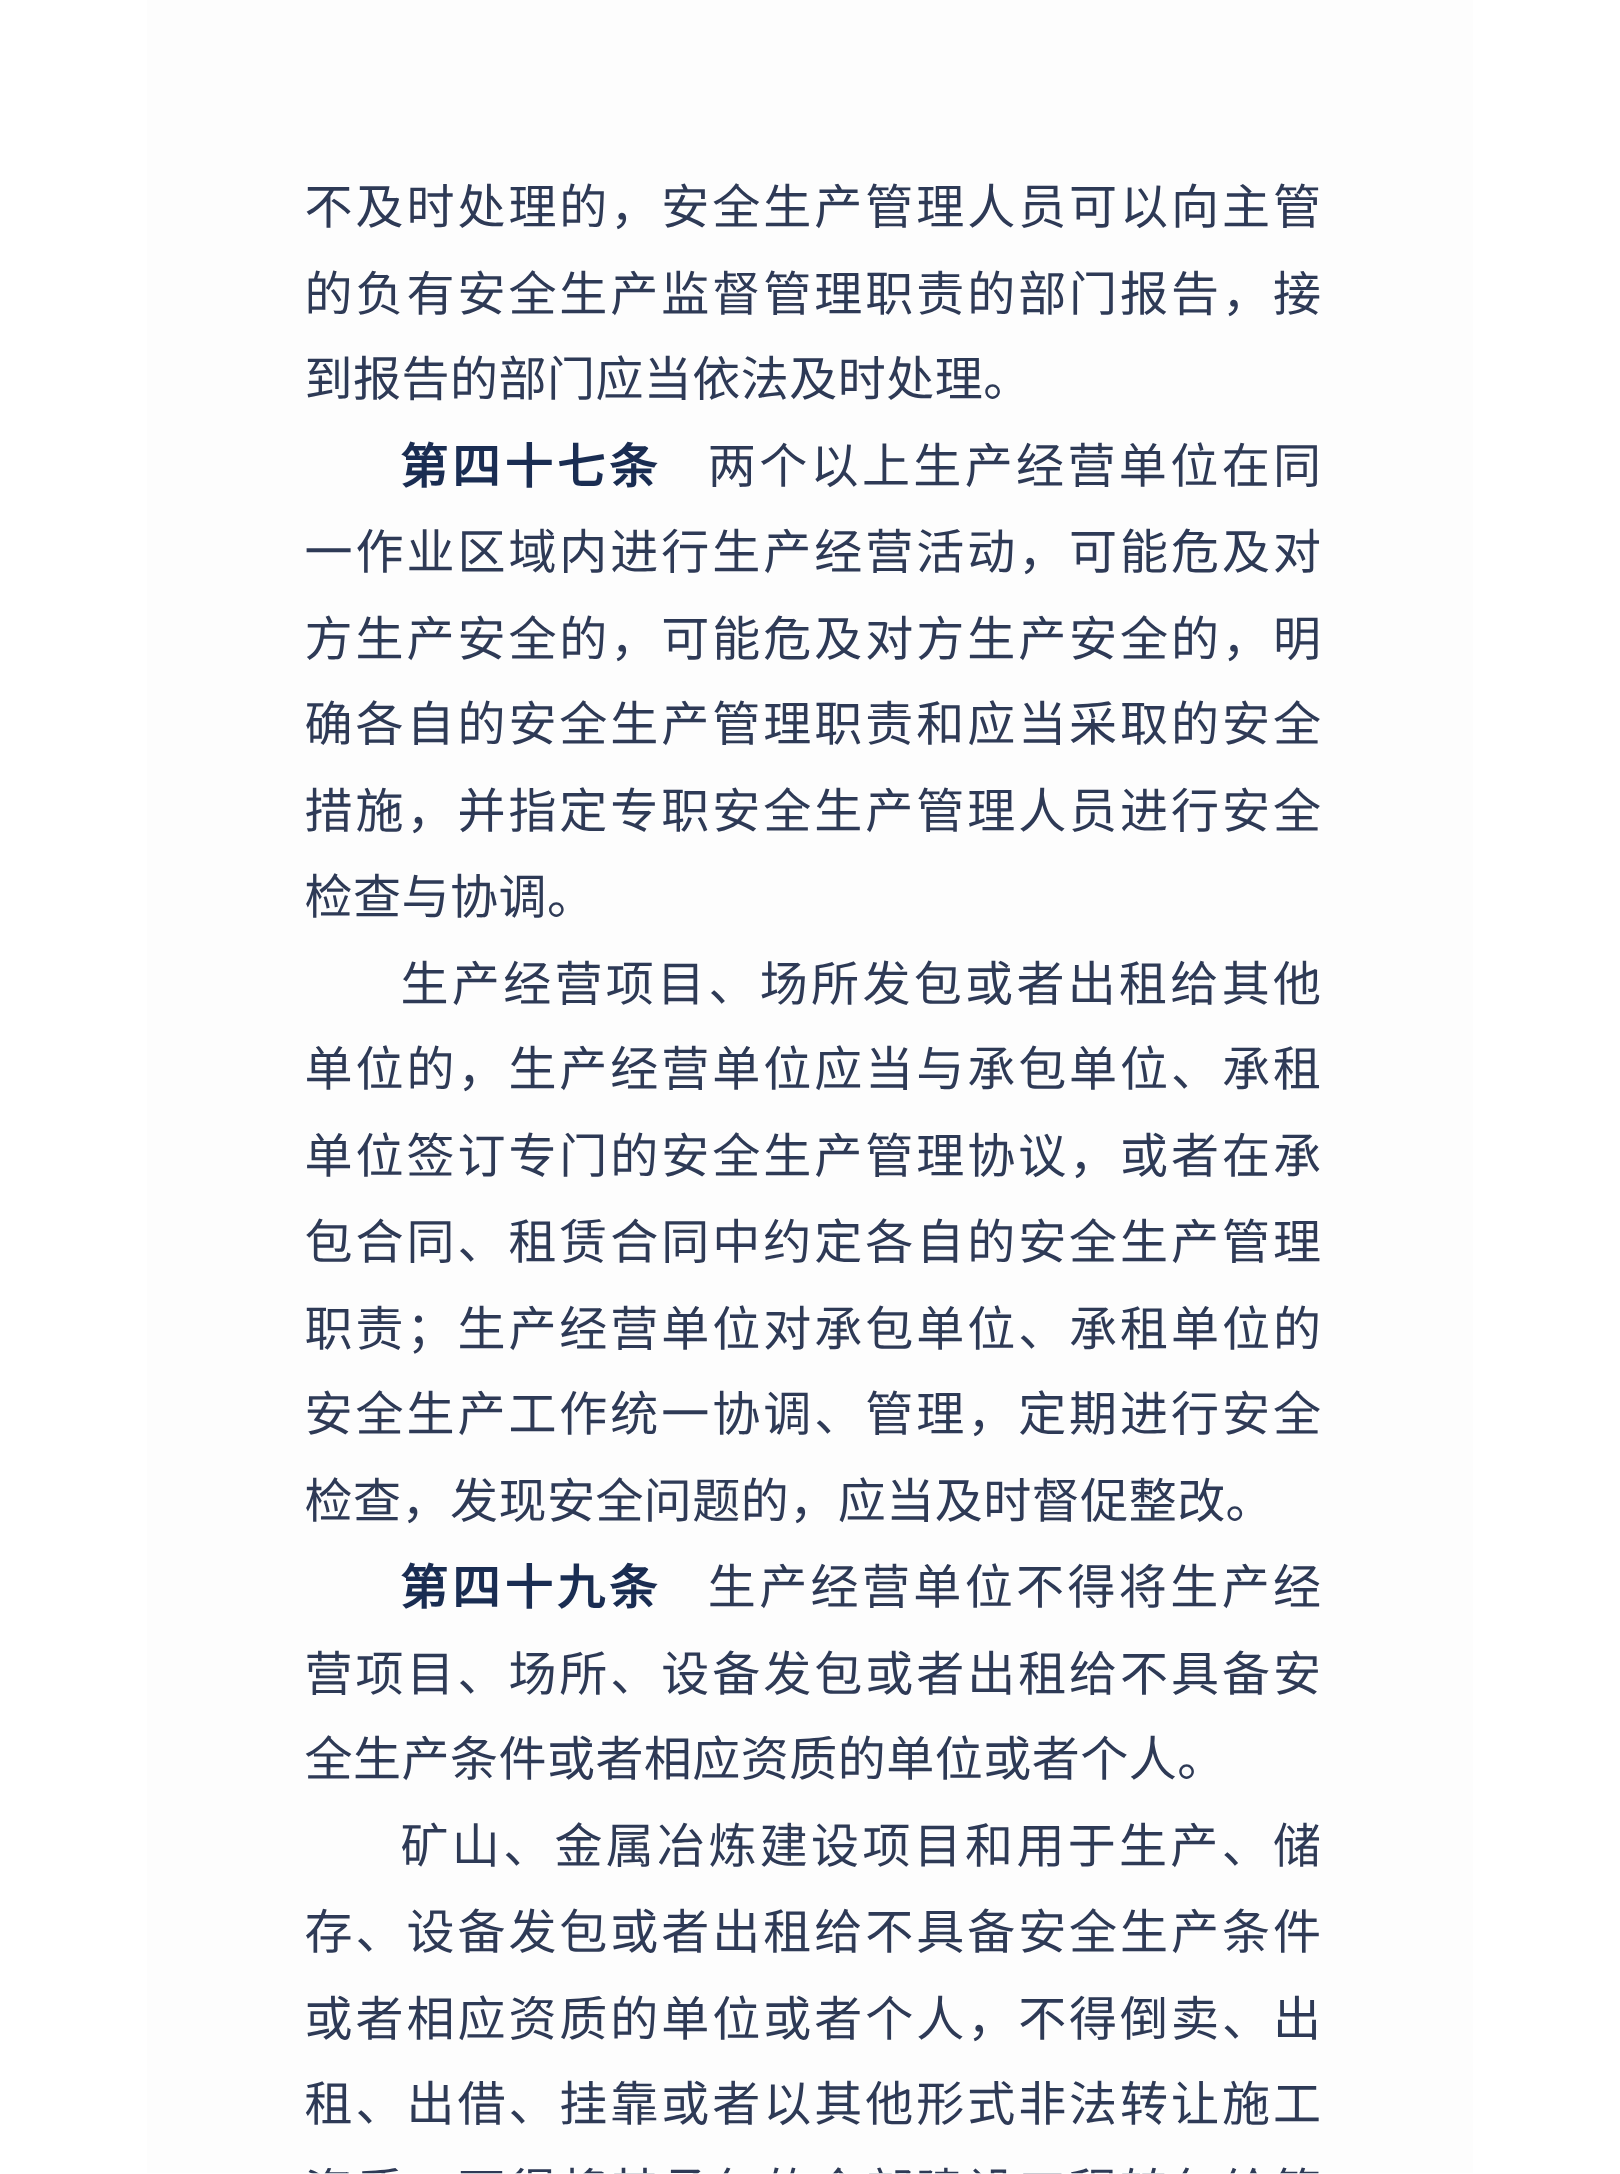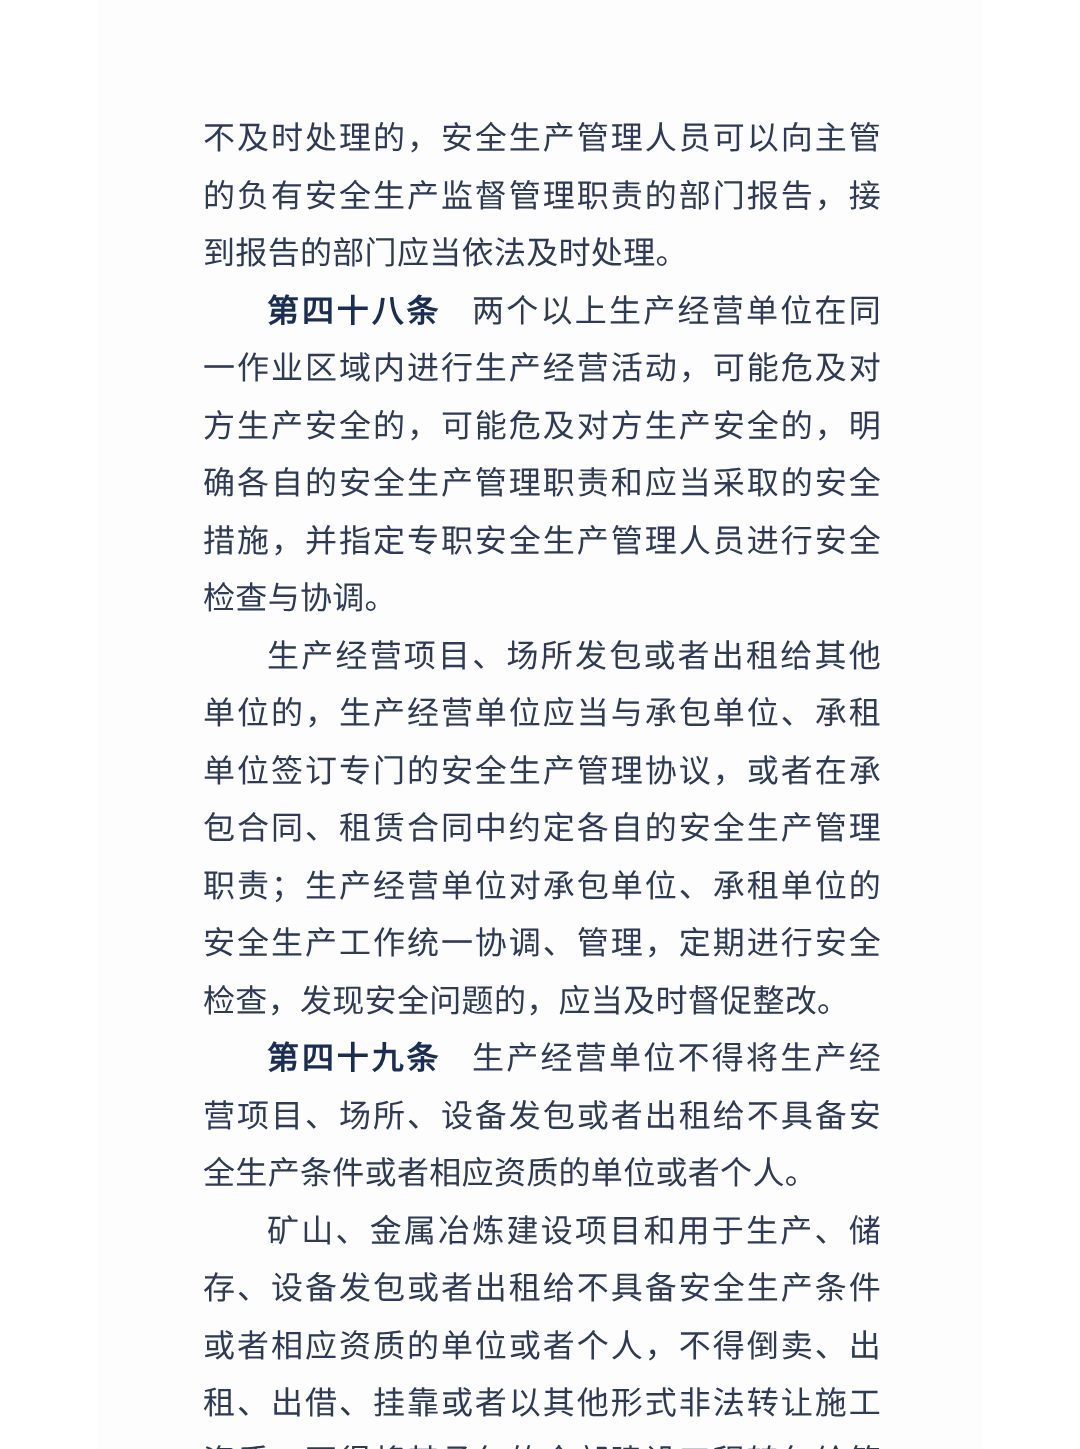--- a/index.html
+++ b/index.html
@@ -41,21 +41,21 @@
 </style>
 </head>
 <body>
 
 <div class="page">
   <div class="doc-body">
 
     <p><span>不及时处理的，安全生产管理人员可以向主管的负有安全生产监督管理职责的部门报告，接到报告的部门应当依法及时处理。</span></p>
 
 
-    <p class="indent"><span class="article-num">第四十八条</span><span>两个以上生产经营单位在同一作业区域内进行生产经营活动，可能危及对方生产安全的，可能危及对方生产安全的，明确各自的安全生产管理职责和应当采取的安全措施，并指定专职安全生产管理人员进行安全检查与协调。</span></p>
+    <p class="indent"><span class="article-num">第四十七条</span><span>两个以上生产经营单位在同一作业区域内进行生产经营活动，可能危及对方生产安全的，可能危及对方生产安全的，明确各自的安全生产管理职责和应当采取的安全措施，并指定专职安全生产管理人员进行安全检查与协调。</span></p>
 
     <p class="indent"><span>生产经营项目、场所发包或者出租给其他单位的，生产经营单位应当与承包单位、承租单位签订专门的安全生产管理协议，或者在承包合同、租赁合同中约定各自的安全生产管理职责；生产经营单位对承包单位、承租单位的安全生产工作统一协调、管理，定期进行安全检查，发现安全问题的，应当及时督促整改。</span></p>
 
     <p class="indent"><span class="article-num">第四十九条</span><span>生产经营单位不得将生产经营项目、场所、设备发包或者出租给不具备安全生产条件或者相应资质的单位或者个人。</span></p>
 
     <p class="indent"><span>矿山、金属冶炼建设项目和用于生产、储存、设备发包或者出租给不具备安全生产条件或者相应资质的单位或者个人，不得倒卖、出租、出借、挂靠或者以其他形式非法转让施工资质，不得将其承包的全部建设工程转包给第三人或者将其承包的</span></p>
 
   </div>
 </div>
 

